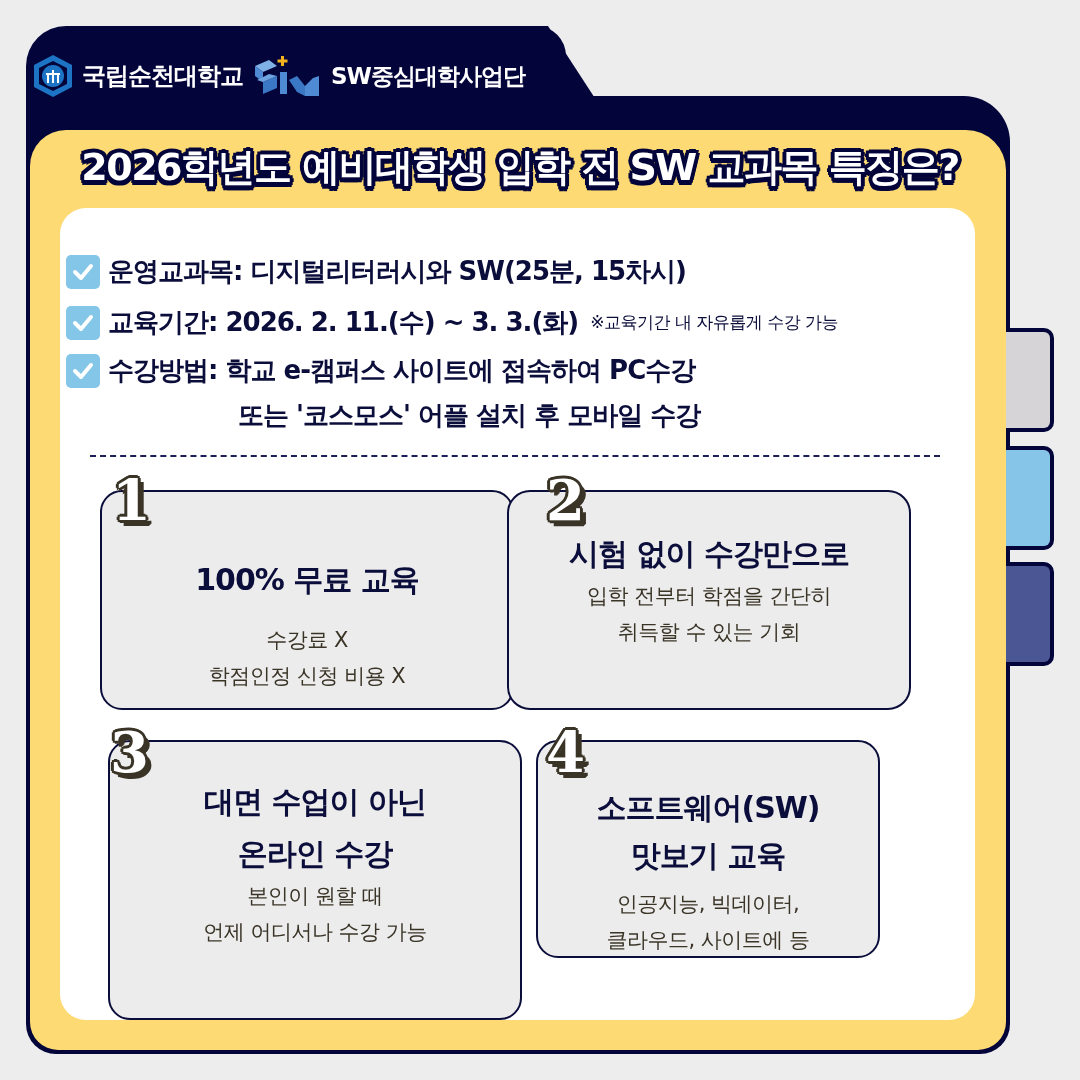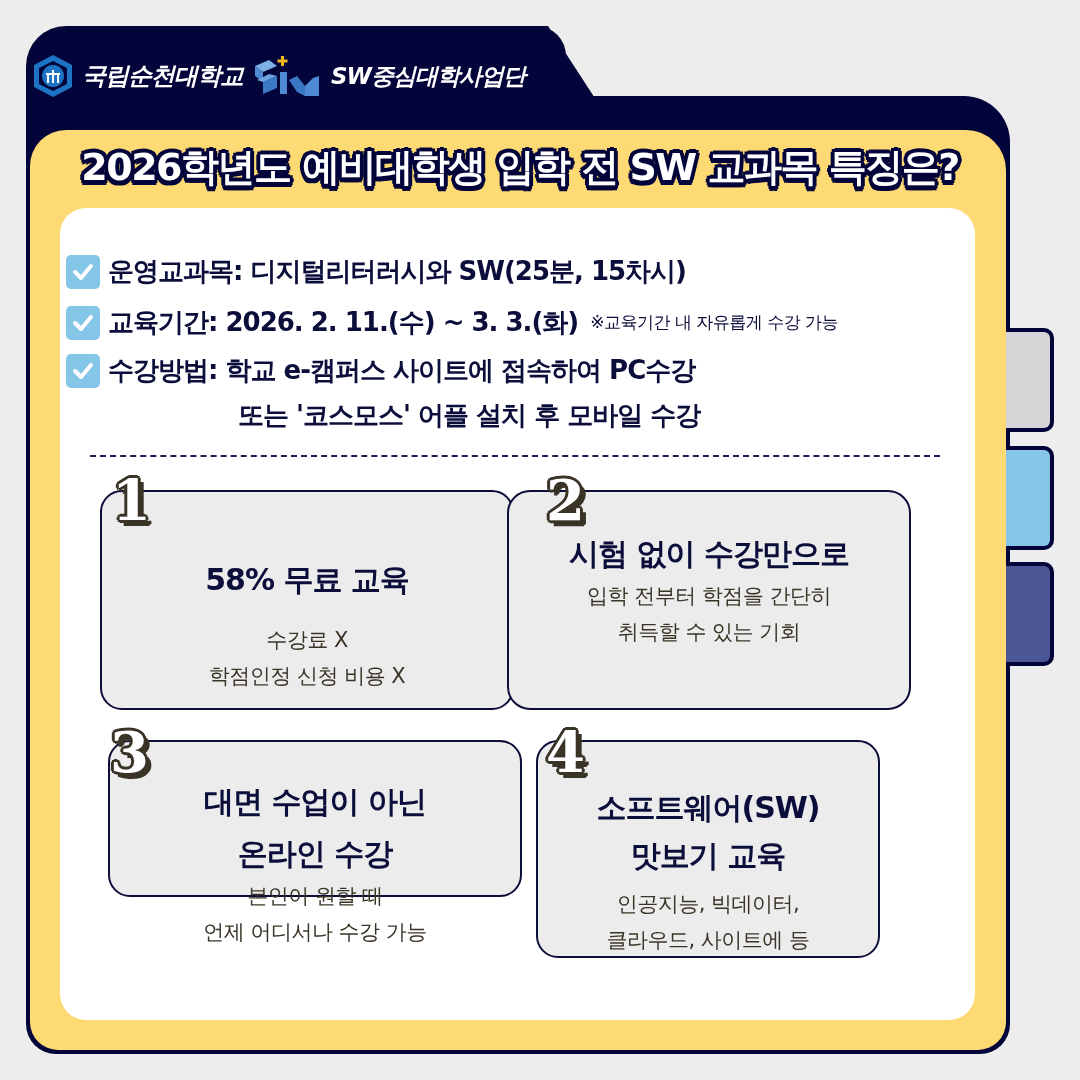--- a/index.html
+++ b/index.html
@@ -29,21 +29,21 @@
       background: #ffffff; border-radius: 26px;
     }
 
     
     .side-tab {
       position: absolute; left: 1006px; width: 48px; height: 104px;
       border: 4px solid #03053a; border-left: none; border-radius: 0 10px 10px 0;
     }
 
     
-    .logo-row { position: absolute; left: 30px; top: 52px; height: 48px; display: flex; align-items: center; font-style: italic; }
+    .logo-row { position: absolute; left: 30px; top: 52px; height: 48px; display: flex; align-items: center; }
     .uni-logo { width: 46px; height: 46px; margin-right: 6px; }
     .uni-name { color: #fff; font-size: 24px; font-weight: bold; letter-spacing: -1px; margin-right: 4px; }
     .sw-logo { width: 82px; height: 48px; margin-right: 2px; }
     .sw-name { color: #fff; font-size: 23px; font-weight: bold; letter-spacing: -1px; }
 
     
     .title {
       position: absolute; left: 40px; top: 142px; width: 960px; text-align: center;
       font-size: 38px; font-weight: 900; color: #ffffff; letter-spacing: -1.5px;
       -webkit-text-stroke: 0;
@@ -151,34 +151,34 @@
         <path d="M3 9 L9 15 L19 3" stroke="#fff" stroke-width="4" fill="none" stroke-linecap="round" stroke-linejoin="round"></path>
       </svg>
   </span>
   <span>수강방법: 학교 e-캠퍼스 사이트에 접속하여 PC수강</span>
 </div>
 <div class="info-cont">또는 '코스모스' 어플 설치 후 모바일 수강</div>
 
 <div class="divider"></div>
 
 <div class="box" style="left:100px;top:490px;width:414px;height:220px;">
-  <div class="box-head" style="margin-top:66px;">58% 무료 교육</div>
+  <div class="box-head" style="margin-top:66px;">100% 무료 교육</div>
   <div class="box-sub" style="margin-top:20px;">수강료 X</div>
   <div class="box-sub">학점인정 신청 비용 X</div>
 </div>
 <div class="num" style="left:112px;top:472px;">1</div>
 
 <div class="box" style="left:507px;top:490px;width:404px;height:220px;border-radius:23px;">
   <div class="box-head" style="margin-top:40px;">시험 없이 수강만으로</div>
   <div class="box-sub" style="margin-top:2px;">입학 전부터 학점을 간단히</div>
   <div class="box-sub">취득할 수 있는 기회</div>
 </div>
 <div class="num" style="left:546px;top:472px;">2</div>
 
-<div class="box" style="left:108px;top:740px;width:414px;height:157px;">
+<div class="box" style="left:108px;top:740px;width:414px;height:280px;">
   <div class="box-head" style="margin-top:38px;">대면 수업이 아닌</div>
   <div class="box-head" style="margin-top:8px;">온라인 수강</div>
   <div class="box-sub" style="margin-top:2px;">본인이 원할 때</div>
   <div class="box-sub">언제 어디서나 수강 가능</div>
 </div>
 <div class="num" style="left:110px;top:724px;">3</div>
 
 <div class="box" style="left:536px;top:740px;width:344px;height:218px;">
   <div class="box-head" style="margin-top:44px;">소프트웨어(SW)</div>
   <div class="box-head" style="margin-top:4px;">맛보기 교육</div>

